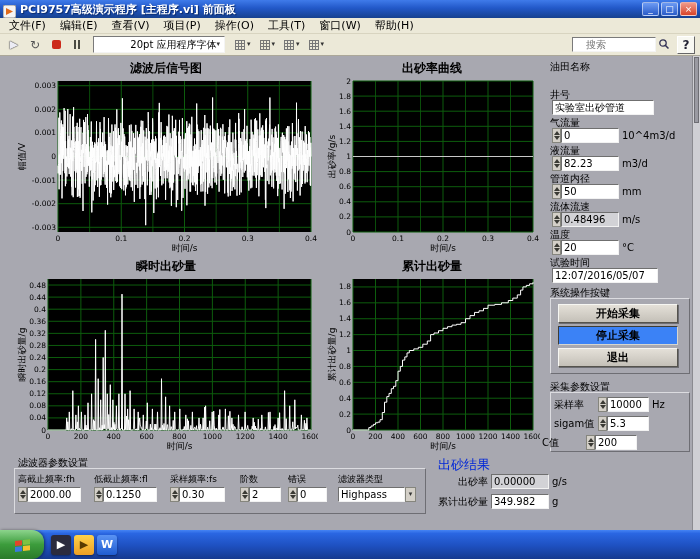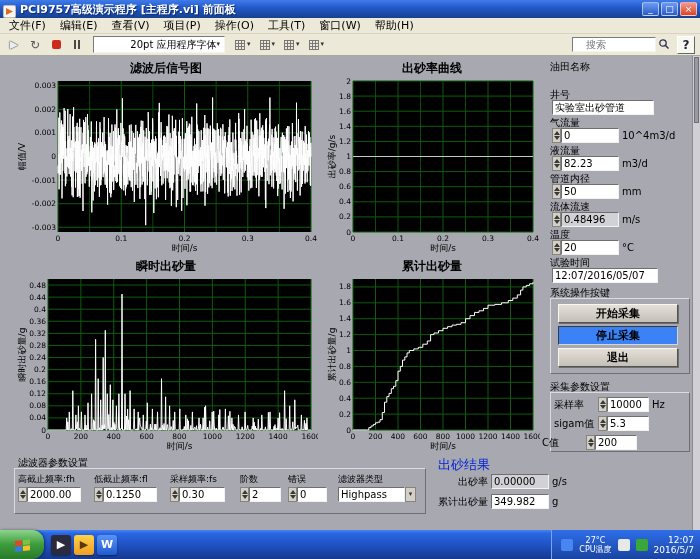--- a/index.html
+++ b/index.html
@@ -517,28 +517,15 @@
           <rect x="1" y="7" width="7" height="5" fill="#3a7ae0"></rect>
           <rect x="9" y="7" width="7" height="5" fill="#f4c030"></rect>
         </g>
       </svg>
     </div>
     <div class="ql">
       <span class="ql-icon" style="background:#2b2b3e">▶</span>
       <span class="ql-icon" style="background:linear-gradient(180deg,#ffd24a,#ef9f24);color:#5a3a00">▶</span>
       <span class="ql-icon" style="background:linear-gradient(180deg,#5a93f4,#1f5cd0)">W</span>
     </div>
-    <div class="tray">
-      <span class="ti" style="background:#4a86f2"></span>
-      <span class="tray-text">
-        <span>27°C</span><br>
-        <span>CPU温度</span>
-      </span>
-      <span class="ti" style="background:#e8e8e8"></span>
-      <span class="ti" style="background:#39a839"></span>
-      <span class="clock">
-        <span>12:07</span><br>
-        <span>2016/5/7</span>
-      </span>
-    </div>
   </div>
 
 </div>
 
 </body></html>

